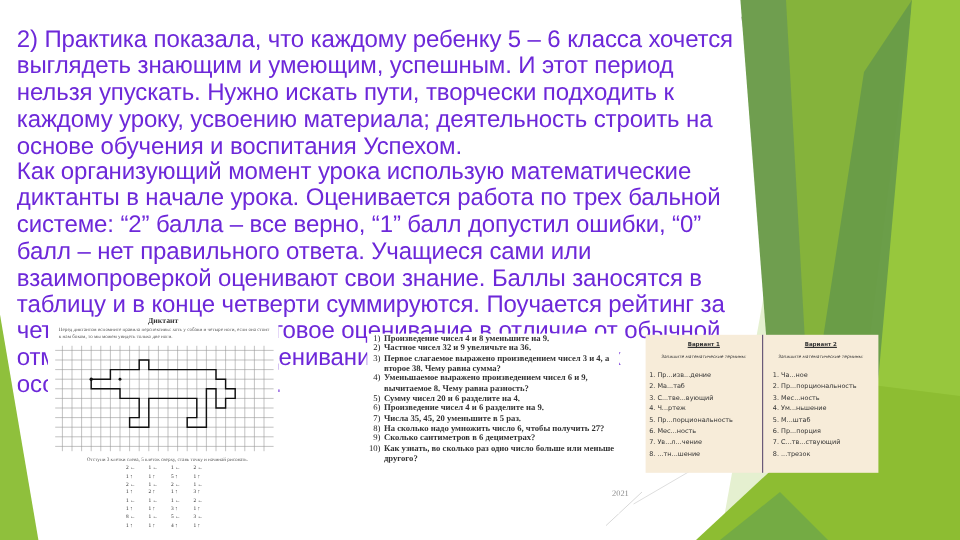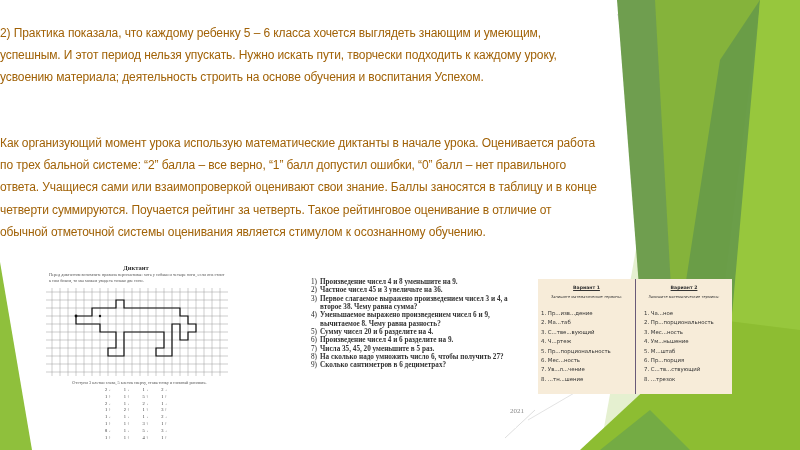--- a/index.html
+++ b/index.html
@@ -4,22 +4,22 @@
 <style>
   * { margin: 0; padding: 0; box-sizing: border-box; }
   html, body { width: 800px; height: 450px; overflow: hidden; background: #ffffff; }
   body { position: relative; font-family: "Liberation Sans", sans-serif; }
 
   .slide { position: absolute; left: 0; top: 0; width: 800px; height: 450px; background: #ffffff; overflow: hidden; }
 
   .deco { position: absolute; left: 0; top: 0; width: 800px; height: 450px; }
 
   .text-block {
-    position: absolute; left: 0; width: 600px;
-    color: #a16207; font-size: 12px; line-height: 22.2px; letter-spacing: -0.1px;
+    position: absolute; left: 14px; width: 600px;
+    color: #6d28d9; font-size: 20px; line-height: 22.2px; letter-spacing: -0.1px;
   }
   #para1 { top: 22px; }
   #para2 { top: 132px; }
 
   
   .dictant {
     position: absolute; left: 40px; top: 264px; width: 192px; height: 186px;
     background: #ffffff; font-family: "Liberation Serif", serif; color: #333;
   }
   .dictant-title { text-align: center; font-size: 6.5px; font-weight: bold; height: 8px; line-height: 8px; }
@@ -180,21 +180,21 @@
     </div>
   </div>
 
   <div class="problems">
     <div class="prob-item">
         <span class="prob-num">1)</span>
         <span class="prob-text">Произведение чисел 4 и 8 уменьшите на 9.</span>
       </div>
     <div class="prob-item">
         <span class="prob-num">2)</span>
-        <span class="prob-text">Частное чисел 45 и 3 увеличьте на 36.</span>
+        <span class="prob-text">Частное чисел 32 и 9 увеличьте на 36.</span>
       </div>
     <div class="prob-item">
         <span class="prob-num">3)</span>
         <span class="prob-text">Первое слагаемое выражено произведением чисел 3 и 4, а второе 38. Чему равна сумма?</span>
       </div>
     <div class="prob-item">
         <span class="prob-num">4)</span>
         <span class="prob-text">Уменьшаемое выражено произведением чисел 6 и 9, вычитаемое 8. Чему равна разность?</span>
       </div>
     <div class="prob-item">
@@ -209,20 +209,24 @@
         <span class="prob-num">7)</span>
         <span class="prob-text">Числа 35, 45, 20 уменьшите в 5 раз.</span>
       </div>
     <div class="prob-item">
         <span class="prob-num">8)</span>
         <span class="prob-text">На сколько надо умножить число 6, чтобы получить 27?</span>
       </div>
     <div class="prob-item">
         <span class="prob-num">9)</span>
         <span class="prob-text">Сколько сантиметров в 6 дециметрах?</span>
+      </div>
+    <div class="prob-item">
+        <span class="prob-num">10)</span>
+        <span class="prob-text">Как узнать, во сколько раз одно число больше или меньше другого?</span>
       </div>
   </div>
   <div class="year-label">2021</div>
 
   <div class="variants">
     <div class="variant-col">
       <div class="variant-title">Вариант 1</div>
       <div class="variant-sub">Запишите математические термины:</div>
       <div class="variant-item">1. Пр...изв...дение</div>
       <div class="variant-item">2. Ма...таб</div>

